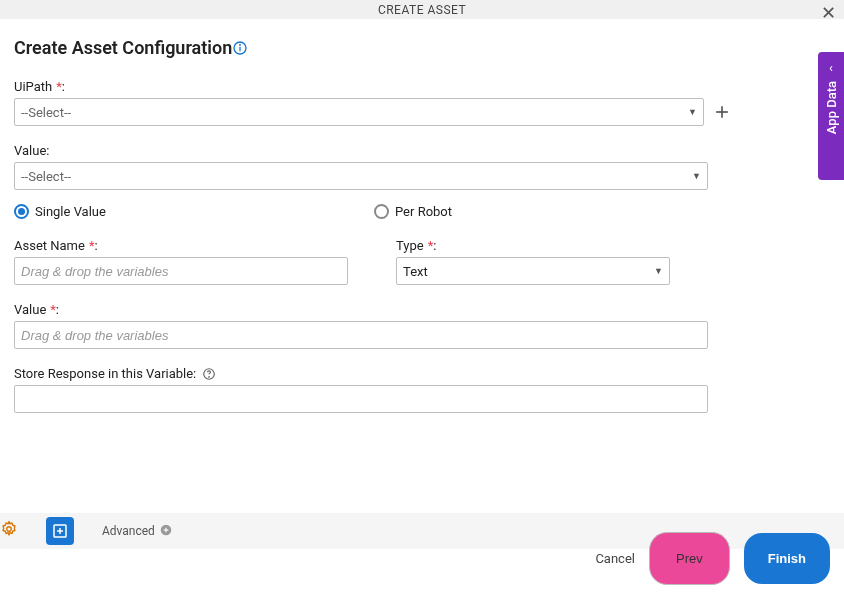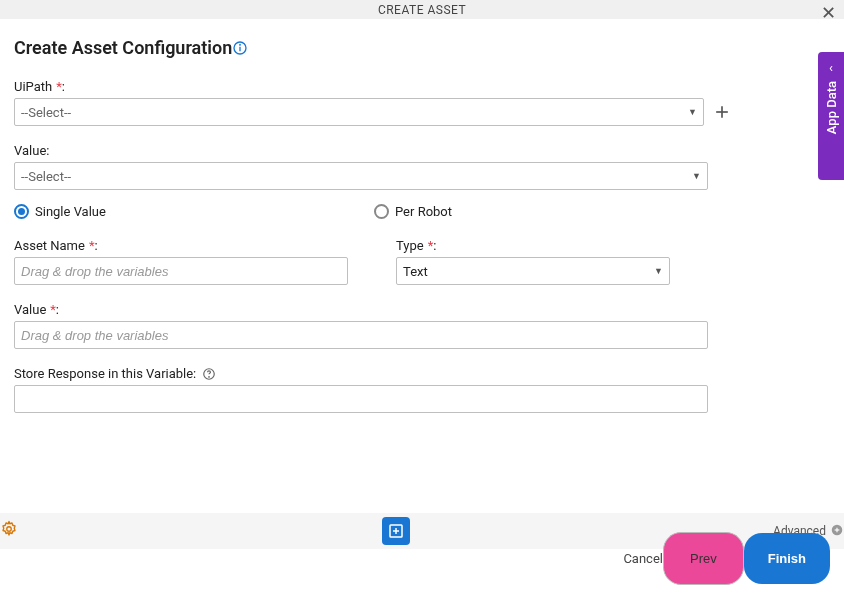--- a/index.html
+++ b/index.html
@@ -198,21 +198,21 @@
     }
     .footer-toolbar {
       position: absolute;
       bottom: 46px;
       left: 0;
       right: 0;
       height: 36px;
       background: #f5f5f5;
       display: flex;
       align-items: center;
-      justify-content: space-between;
+      justify-content: flex-start;
       gap: 28px;
     }
     .gear-icon svg {
       width: 18px;
       height: 18px;
     }
     .expand-btn {
       width: 28px;
       height: 28px;
       background: #1976d2;
@@ -236,20 +236,21 @@
     .plus-circle svg {
       width: 14px;
       height: 14px;
     }
     .footer-buttons {
       position: absolute;
       bottom: 10px;
       right: 14px;
       display: flex;
       align-items: center;
+      gap: 14px;
     }
     .btn-cancel {
       font-size: 13px;
       color: #444;
       cursor: pointer;
     }
     .btn-prev {
       padding: 18px 26px;
       border: 1px solid #bbb;
       border-radius: 18px;

